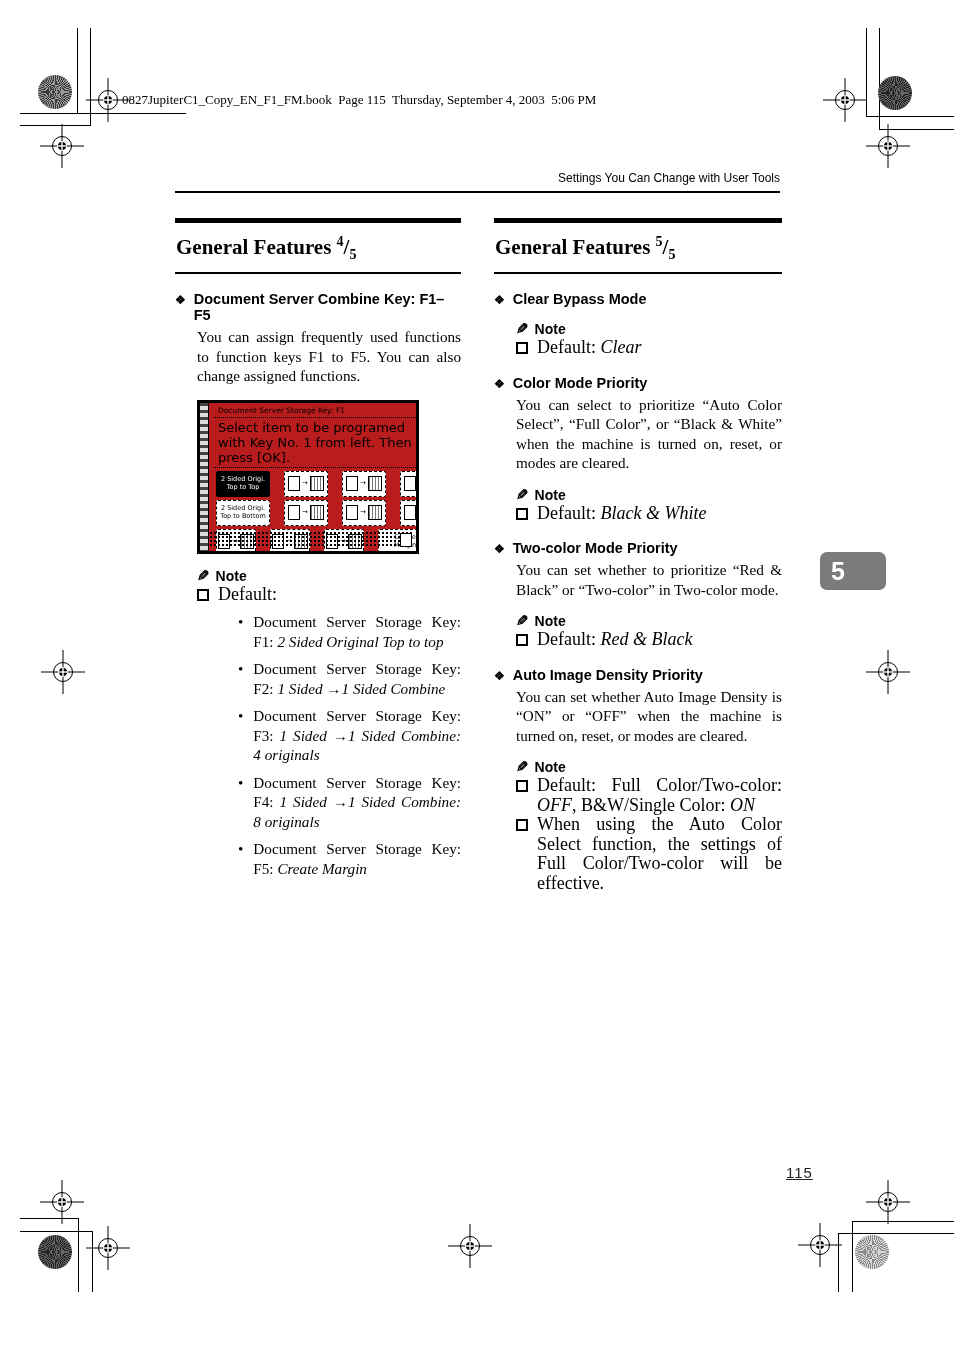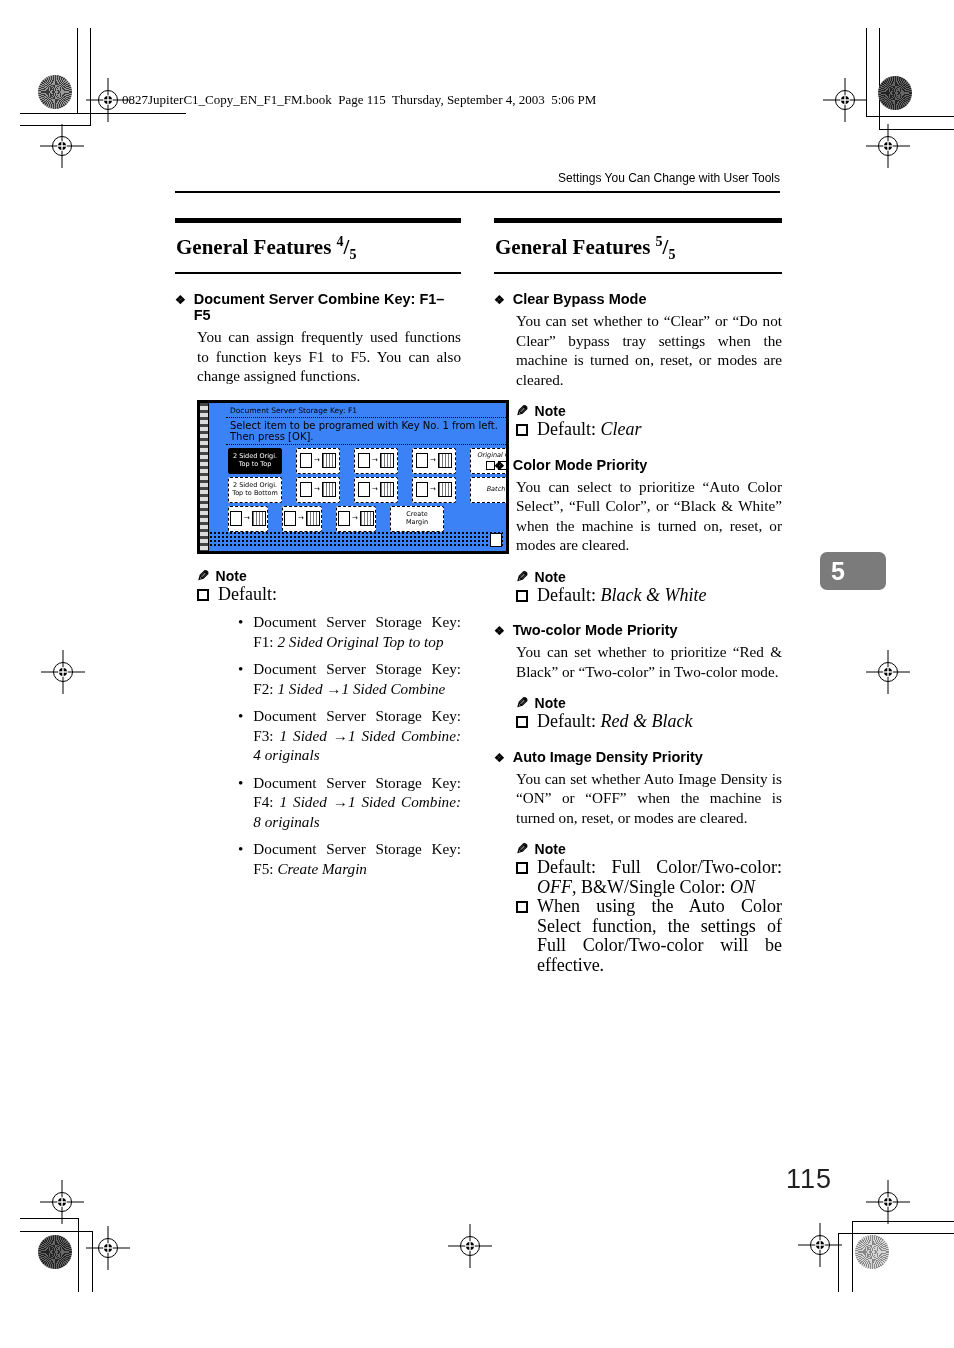--- a/index.html
+++ b/index.html
@@ -12,21 +12,21 @@
   .hatch{position:absolute;width:34px;height:34px;border-radius:50%;
          background:repeating-conic-gradient(var(--c1) 0deg 4deg, var(--c2) 4deg 8deg);}
 
   
   .book-header{position:absolute;left:122px;top:92px;font-family:"Liberation Serif",serif;
                font-size:13px;white-space:pre;}
   .section-header{position:absolute;left:400px;top:171px;width:380px;text-align:right;
                   font-family:"Liberation Sans",sans-serif;font-size:12px;}
   .header-rule{position:absolute;left:175px;top:191px;width:605px;height:2px;background:#000;}
   .page-number{position:absolute;left:786px;top:1164px;font-family:"Liberation Sans",sans-serif;
-               font-size:27px;color:#222;letter-spacing:1px;}
+               font-size:15px;color:#222;letter-spacing:1px;text-decoration:underline;}
   .chapter-tab{position:absolute;left:820px;top:552px;width:66px;height:38px;background:#7b7b7b;
                border-radius:7px;display:flex;align-items:center;padding-left:11px;box-sizing:border-box;
                color:#fff;font-family:"Liberation Sans",sans-serif;font-weight:bold;font-size:25px;}
 
   
   .col{position:absolute;top:218px;}
   #left-col{left:175px;width:286px;}
   #right-col{left:494px;width:288px;}
 
   .gf-heading{border-top:5px solid #000;border-bottom:2px solid #000;
@@ -50,27 +50,27 @@
   .sq{display:inline-block;width:8px;height:8px;border:2px solid #000;margin:4px 9px 0 0;flex:none;}
   .note-text{flex:1;}
   i{font-style:italic;}
 
   .bullets{margin-left:41px;}
   .bullet-item{display:flex;gap:10px;margin-top:8px;font-size:15.2px;line-height:19.5px;text-align:justify;}
   .bullet-dot{flex:none;}
   .bullet-text{flex:1;}
 
   
-  .shot{position:relative;margin:14px 0 0 22px;width:312px;height:154px;border:3px solid #000;
-        box-sizing:border-box;overflow:hidden;background:#3b82f6;padding-left:26px;
+  .shot{position:relative;margin:14px 0 0 22px;width:222px;height:154px;border:3px solid #000;
+        box-sizing:border-box;overflow:hidden;background:#b91c1c;padding-left:14px;
         font-family:"DejaVu Sans",sans-serif;}
   .shot-left{position:absolute;left:0;top:0;bottom:0;width:8px;border-right:1px solid #000;
              background:repeating-linear-gradient(180deg,#444 0 3px,#ddd 3px 7px);}
   .shot-title{font-size:7.5px;padding:3px 4px 2px;border-bottom:1px dotted #000;}
-  .shot-sub{font-size:10px;padding:2px 4px 2px;border-bottom:1px dotted #000;}
+  .shot-sub{font-size:13px;padding:2px 4px 2px;border-bottom:1px dotted #000;}
   .shot-grid{padding:3px 2px 0 2px;display:flex;flex-direction:column;gap:3px;}
   .shot-row{display:flex;gap:14px;}
   .sbtn{border:1px dashed #000;background:#fff;font-size:6.5px;line-height:1.2;
         display:flex;align-items:center;justify-content:center;flex-direction:column;
         text-align:center;white-space:pre-line;height:26px;box-sizing:border-box;border-radius:2px;
         overflow:hidden;}
   .sel{background:#000;color:#fff;border-style:solid;}
   .ibtn{flex-direction:row;gap:2px;}
   .w54{width:54px;flex:none;} .w44{width:44px;flex:none;} .w52{width:52px;flex:none;font-style:italic;} .w40{width:40px;flex:none;}
   .pgA{width:10px;height:13px;border:1px solid #000;background:#fff;flex:none;}
@@ -292,21 +292,20 @@
 <div id="right-col" class="col">
   <div class="gf-heading">
     <span>General Features </span><span class="frac"><span class="num">5</span><span>/</span><span class="den">5</span></span>
   </div>
 
   <div class="section">
     <div class="feature-title">
       <span class="diamond">❖</span>
       <span>Clear Bypass Mode</span>
     </div>
-    <div class="feature-body">You can set whether to “Clear” or “Do not Clear” bypass tray settings when the machine is turned on, reset, or modes are cleared.</div>
     <div class="note-block">
       <div class="note-head">
         <span class="pencil">✎</span>
         <span>Note</span>
       </div>
       <div class="note-item">
         <span class="sq"></span>
         <span class="note-text"><span>Default: </span><i>Clear</i></span>
       </div>
     </div>

